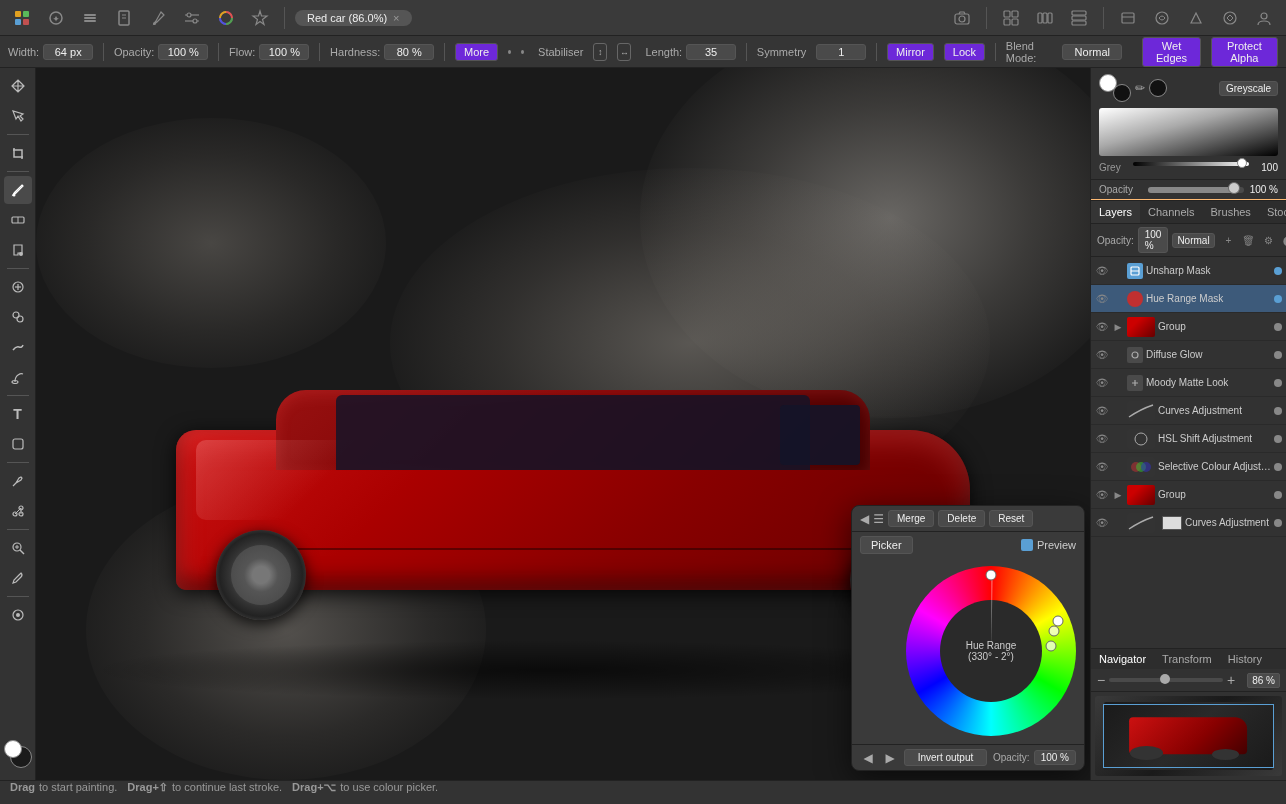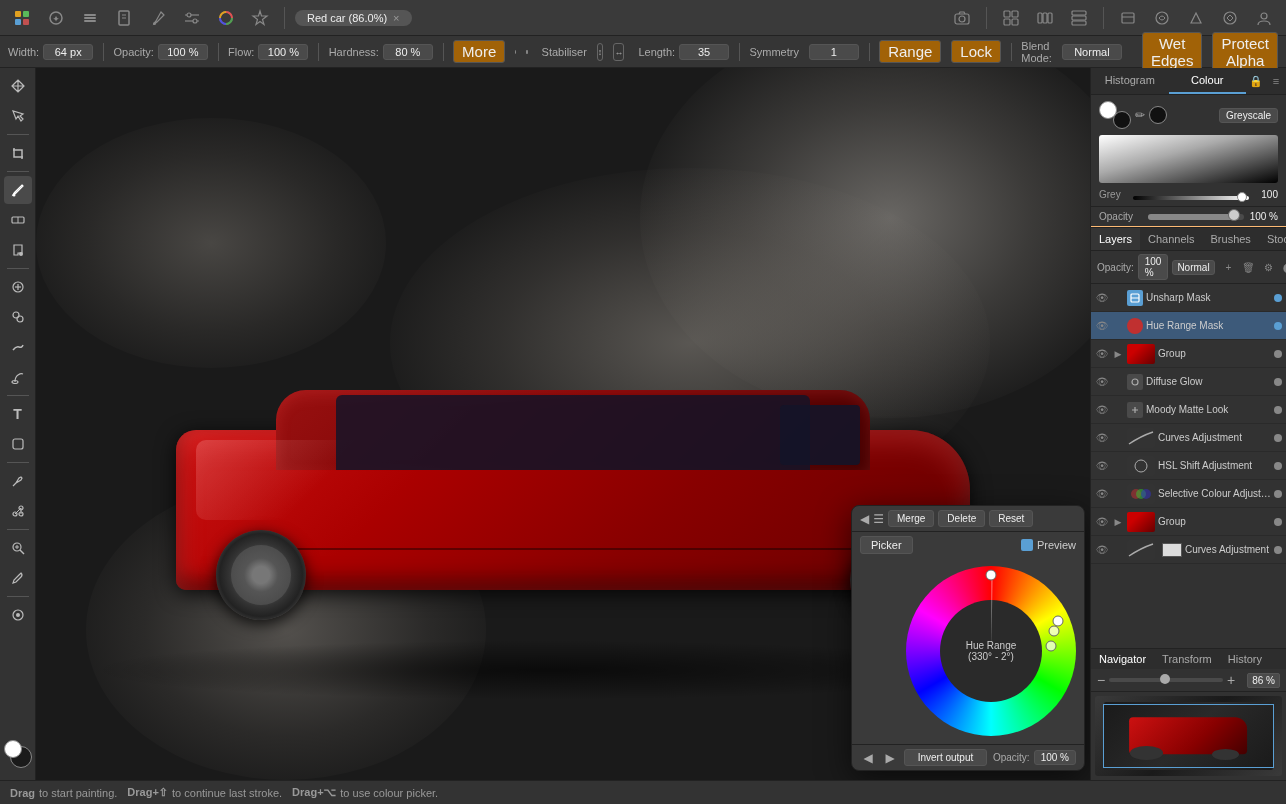--- a/index.html
+++ b/index.html
@@ -11,55 +11,55 @@
     .topbar-icon svg { width: 18px; height: 18px; }
     .topbar-sep { width: 1px; height: 22px; background: #555; margin: 0 4px; }
     .tab-pill { background: #555; border-radius: 12px; padding: 2px 12px; font-size: 11px; color: #eee; display: flex; align-items: center; gap: 6px; cursor: pointer; }
     .tab-pill span.close { color: #999; }
 
     
     #optionsbar { height: 32px; background: #353535; display: flex; align-items: center; padding: 0 8px; gap: 10px; border-bottom: 1px solid #222; flex-shrink: 0; font-size: 11px; color: #ccc; }
     .opt-group { display: flex; align-items: center; gap: 4px; }
     .opt-label { color: #aaa; }
     .opt-value { background: #4a4a4a; border: 1px solid #555; border-radius: 3px; padding: 1px 6px; color: #eee; min-width: 50px; text-align: center; cursor: pointer; }
-    .opt-btn { background: #a16207; border: 1px solid #555; border-radius: 3px; padding: 2px 8px; color: #eee; cursor: pointer; font-size: 15px; }
+    .opt-btn { background: #6d28d9; border: 1px solid #555; border-radius: 3px; padding: 2px 8px; color: #eee; cursor: pointer; font-size: 11px; }
     .opt-sep { width: 1px; height: 18px; background: #555; }
 
     
     #main { display: flex; flex: 1; overflow: hidden; }
 
     
     #lefttoolbar { width: 36px; background: #333; border-right: 1px solid #222; display: flex; flex-direction: column; align-items: center; padding: 4px 0; gap: 2px; flex-shrink: 0; overflow: hidden; }
     .tool-btn { width: 28px; height: 28px; display: flex; align-items: center; justify-content: center; border-radius: 4px; cursor: pointer; color: #bbb; font-size: 14px; position: relative; }
     .tool-btn.active { background: #4a4a4a; color: #fff; }
     .tool-sep { width: 22px; height: 1px; background: #555; margin: 2px 0; }
     .color-swatch-area { margin-top: auto; display: flex; flex-direction: column; align-items: center; gap: 4px; padding-bottom: 8px; }
     .swatch-fg { width: 22px; height: 22px; background: #fff; border-radius: 50%; border: 1px solid #888; cursor: pointer; }
     .swatch-bg { width: 22px; height: 22px; background: #1a1a1a; border-radius: 50%; border: 1px solid #888; cursor: pointer; margin-top: -12px; margin-left: 8px; }
 
     
     #canvas-area { flex: 1; background: #2a2a2a; position: relative; overflow: hidden; }
 
     
-    #statusbar { height: 24px; background: #333; border-top: 1px solid #222; display: flex; align-items: center; padding: 0 10px; font-size: 11px; color: #999; flex-shrink: 0; }
+    #statusbar { height: 24px; background: #333; border-top: 1px solid #222; display: flex; padding: 0 10px; font-size: 11px; color: #999; flex-shrink: 0; }
 
     
     #rightpanel { width: 196px; background: #323232; border-left: 1px solid #222; display: flex; flex-direction: column; flex-shrink: 0; overflow: hidden; }
 
     
     .rp-tabs { display: flex; background: #2d2d2d; border-bottom: 1px solid #222; }
     .rp-tab { flex: 1; text-align: center; padding: 6px 4px; cursor: pointer; font-size: 11px; color: #aaa; border-bottom: 2px solid transparent; }
     .rp-tab.active { color: #fff; border-bottom-color: #5a9fd4; }
     .rp-tab-action { width: 20px; display: flex; align-items: center; justify-content: center; cursor: pointer; color: #888; padding: 4px; }
 
     
     .color-section { padding: 6px 8px; border-bottom: 1px solid #222; }
     .color-tools { display: flex; align-items: center; gap: 4px; margin-bottom: 6px; }
     .color-mode-btn { background: #4a4a4a; border: 1px solid #555; border-radius: 3px; padding: 1px 6px; color: #eee; font-size: 10px; cursor: pointer; margin-left: auto; }
-    .grey-slider-row { display: flex; align-items: flex-end; gap: 4px; }
+    .grey-slider-row { display: flex; align-items: flex-start; gap: 4px; }
     .grey-label { color: #999; font-size: 10px; width: 30px; }
     .grey-slider { flex: 1; height: 4px; background: linear-gradient(to right, #000, #fff); border-radius: 2px; position: relative; cursor: pointer; }
     .grey-slider-thumb { position: absolute; right: 2px; top: -4px; width: 10px; height: 10px; background: #fff; border-radius: 50%; border: 1px solid #888; }
     .grey-value { color: #eee; font-size: 10px; width: 25px; text-align: right; }
 
     
     .opacity-section { padding: 4px 8px; border-bottom: 1px solid #fdba74; }
     .opacity-row { display: flex; align-items: center; gap: 4px; }
     .opacity-label { color: #aaa; font-size: 10px; width: 45px; }
     .opacity-slider { flex: 1; height: 6px; background: #4a4a4a; border-radius: 3px; position: relative; cursor: pointer; }
@@ -303,21 +303,21 @@
   <div style="width:18px;height:18px;border:1px solid #666;border-radius:3px;display:flex;align-items:center;justify-content:center;color:#aaa;font-size:9px;cursor:pointer;">↕</div>
   <div style="width:18px;height:18px;border:1px solid #666;border-radius:3px;display:flex;align-items:center;justify-content:center;color:#aaa;font-size:9px;cursor:pointer;">↔</div>
   <div class="opt-group" style="margin-left:4px;">
     <span class="opt-label">Length:</span>
     <span class="opt-value">35</span>
   </div>
   <div class="opt-sep"></div>
   <span class="opt-label">Symmetry</span>
   <span class="opt-value">1</span>
   <div class="opt-sep"></div>
-  <button class="opt-btn">Range</button>
+  <button class="opt-btn">Mirror</button>
   <button class="opt-btn">Lock</button>
   <div class="opt-sep"></div>
   <span class="opt-label">Blend Mode:</span>
   <span class="opt-value" style="min-width:60px;">Normal</span>
   <div style="flex:1;"></div>
   <button class="opt-btn">Wet Edges</button>
   <button class="opt-btn">Protect Alpha</button>
 </div>
 
 <div id="main">
@@ -528,26 +528,20 @@
           <span class="hue-opacity-label">Opacity:</span>
           <span class="hue-opacity-val">100 %</span>
         </div>
       </div>
 
     </div>
   </div>
 
   <div id="rightpanel">
 
-    <div class="rp-tabs">
-      <div class="rp-tab">Histogram</div>
-      <div class="rp-tab active">Colour</div>
-      <div class="rp-tab-action">🔒</div>
-      <div class="rp-tab-action">≡</div>
-    </div>
 
     <div class="color-section">
       <div class="color-tools">
         <div style="position:relative;width:32px;height:28px;">
           <div style="position:absolute;bottom:0;right:0;width:18px;height:18px;background:#111;border-radius:50%;border:1px solid #888;cursor:pointer;"></div>
           <div style="position:absolute;top:0;left:0;width:18px;height:18px;background:#fff;border-radius:50%;border:1px solid #888;cursor:pointer;"></div>
         </div>
         <div style="color:#aaa;font-size:12px;cursor:pointer;">✏</div>
         <div style="width:18px;height:18px;background:#111;border-radius:50%;border:1px solid #888;cursor:pointer;"></div>
         <div class="color-mode-btn">Greyscale</div>

